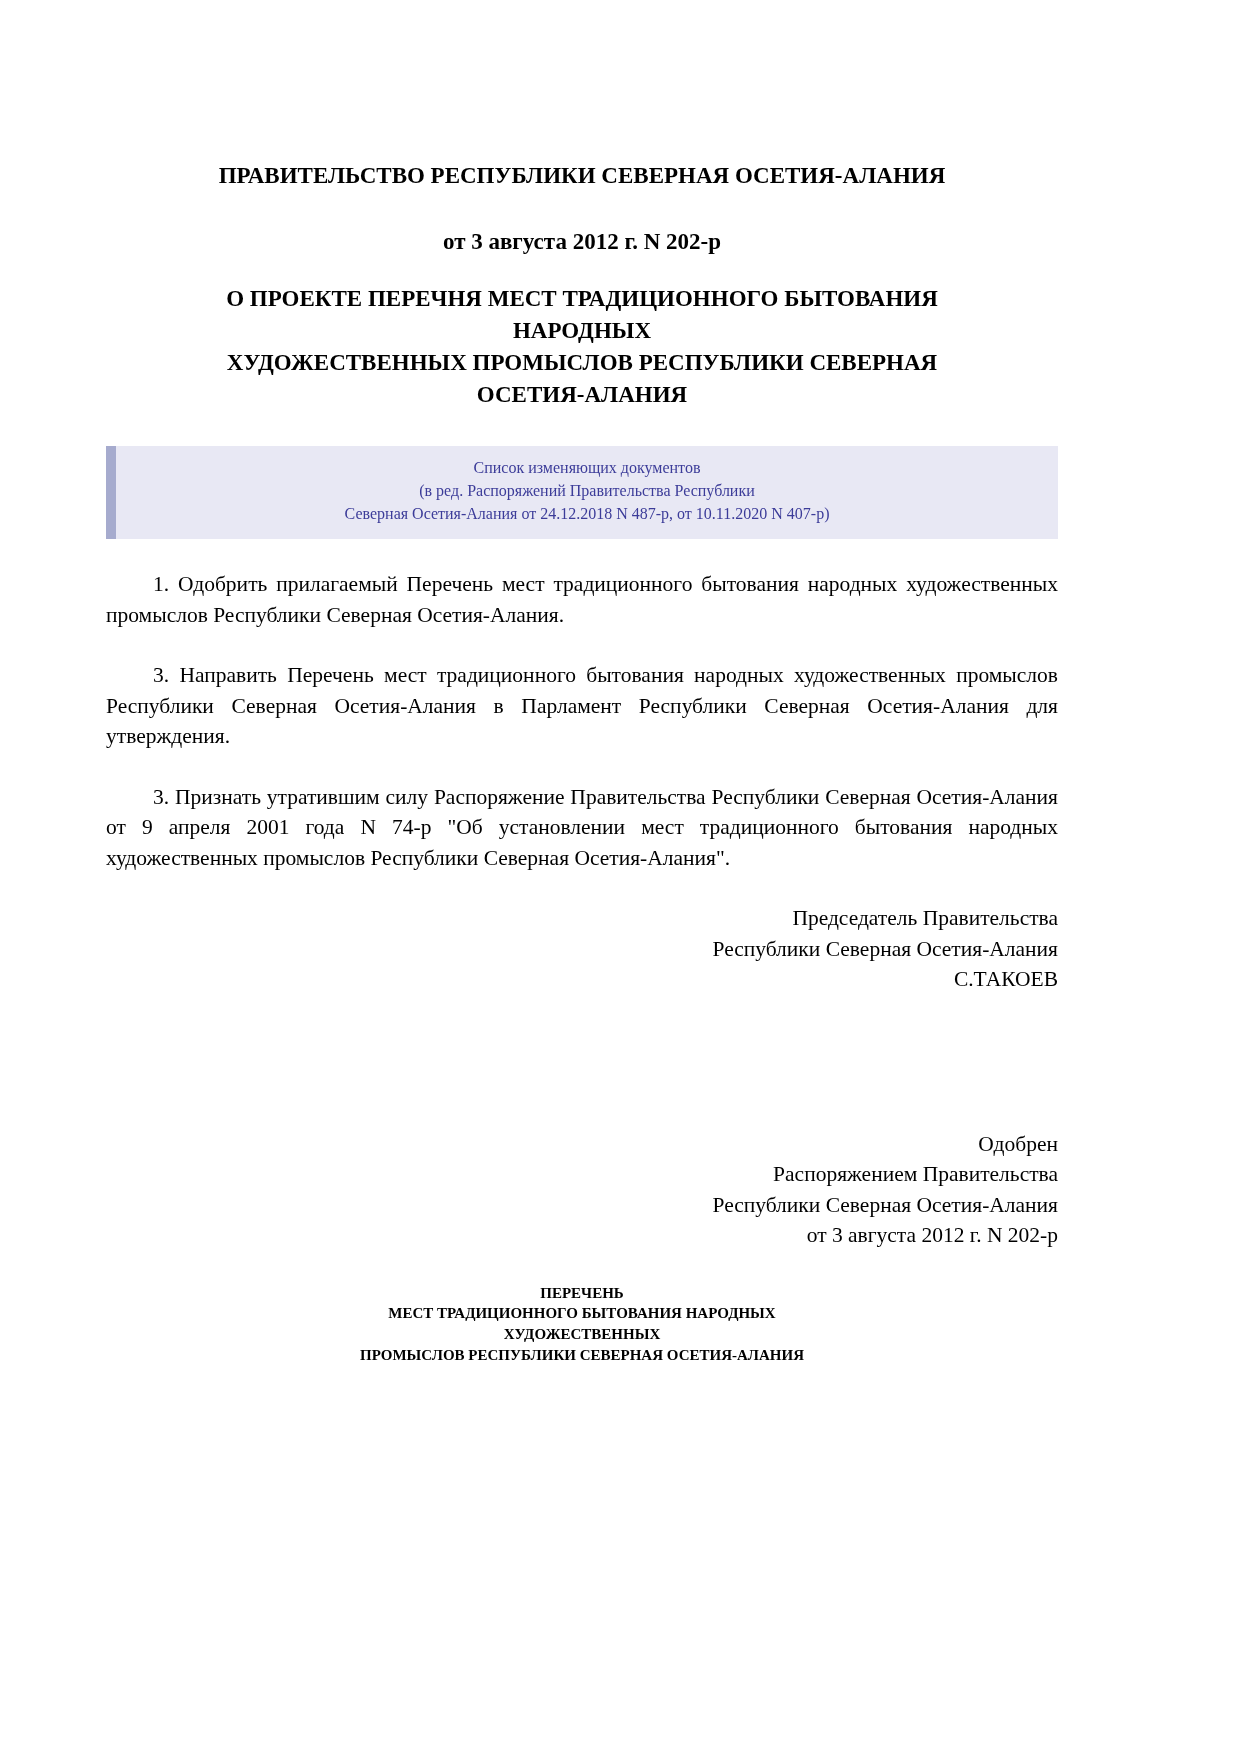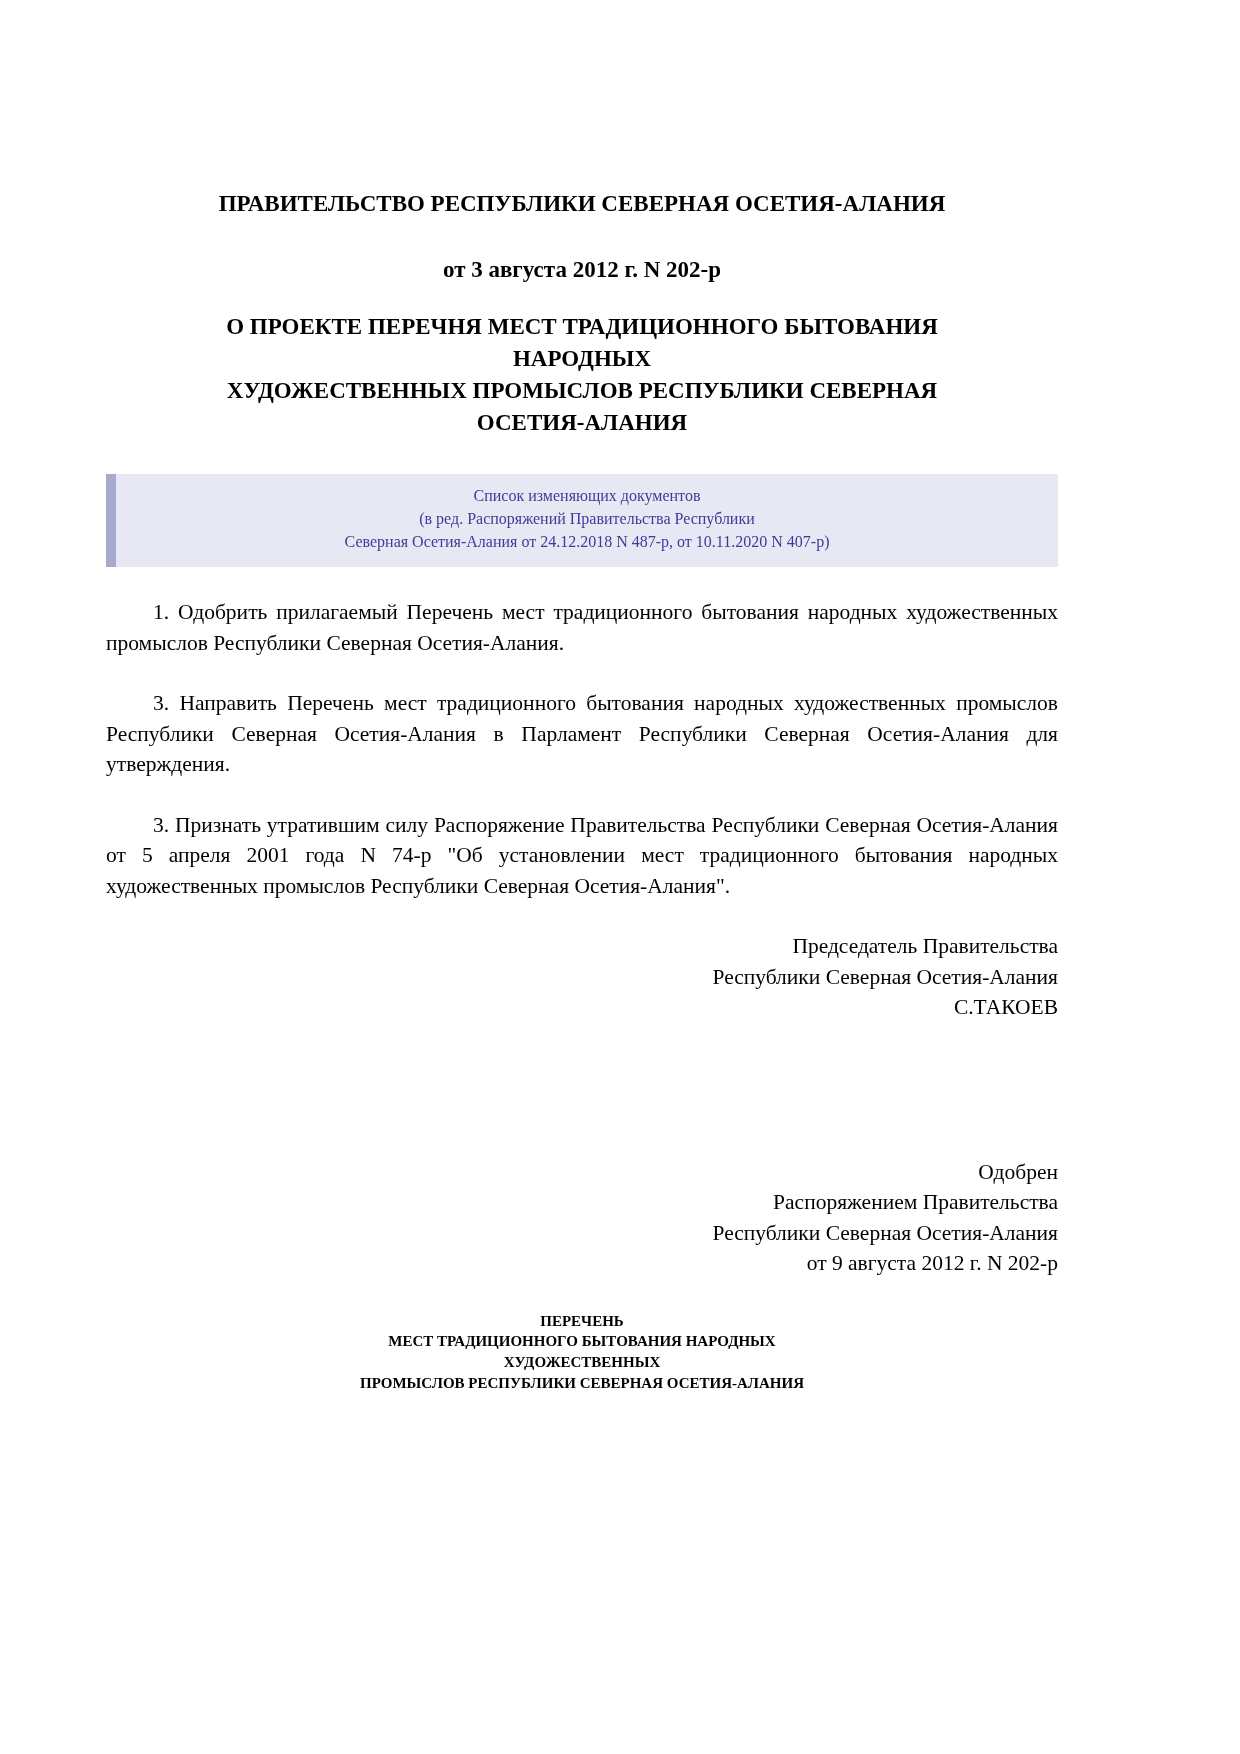--- a/index.html
+++ b/index.html
@@ -21,21 +21,20 @@
     line-height:1.42;
   }
   .page{
     width:1240px;
     height:1754px;
     padding-top:160px;
   }
   .content{
     width:952px;
     margin-left:106px;
-    margin-top:28px;
   }
   .preline{white-space:pre-line;}
   .doc-heading{
     text-align:center;
     font-weight:bold;
     font-size:23px;
     line-height:1.38;
   }
   .authority{margin-bottom:34px;}
   .doc-type{margin-bottom:0;}
@@ -91,30 +90,30 @@
       <div class="amendment-text preline">Список изменяющих документов
 (в ред. Распоряжений Правительства Республики
 Северная Осетия-Алания от 24.12.2018 N 487-р, от 10.11.2020 N 407-р)</div>
     </div>
 
 
     <p class="para">1. Одобрить прилагаемый Перечень мест традиционного бытования народных художественных промыслов Республики Северная Осетия-Алания.</p>
 
     <p class="para">3. Направить Перечень мест традиционного бытования народных художественных промыслов Республики Северная Осетия-Алания в Парламент Республики Северная Осетия-Алания для утверждения.</p>
 
-    <p class="para">3. Признать утратившим силу Распоряжение Правительства Республики Северная Осетия-Алания от 5 апреля 2001 года N 74-р "Об установлении мест традиционного бытования народных художественных промыслов Республики Северная Осетия-Алания".</p>
+    <p class="para">3. Признать утратившим силу Распоряжение Правительства Республики Северная Осетия-Алания от 9 апреля 2001 года N 74-р "Об установлении мест традиционного бытования народных художественных промыслов Республики Северная Осетия-Алания".</p>
 
     <div class="signature preline">Председатель Правительства
 Республики Северная Осетия-Алания
 С.ТАКОЕВ</div>
 
     <div class="approval preline">Одобрен
 Распоряжением Правительства
 Республики Северная Осетия-Алания
-от 9 августа 2012 г. N 202-р</div>
+от 3 августа 2012 г. N 202-р</div>
 
     <div class="doc-heading annex-title preline">ПЕРЕЧЕНЬ
 МЕСТ ТРАДИЦИОННОГО БЫТОВАНИЯ НАРОДНЫХ
 ХУДОЖЕСТВЕННЫХ
 ПРОМЫСЛОВ РЕСПУБЛИКИ СЕВЕРНАЯ ОСЕТИЯ-АЛАНИЯ</div>
 
   </div>
 </div>
 
 </body></html>

